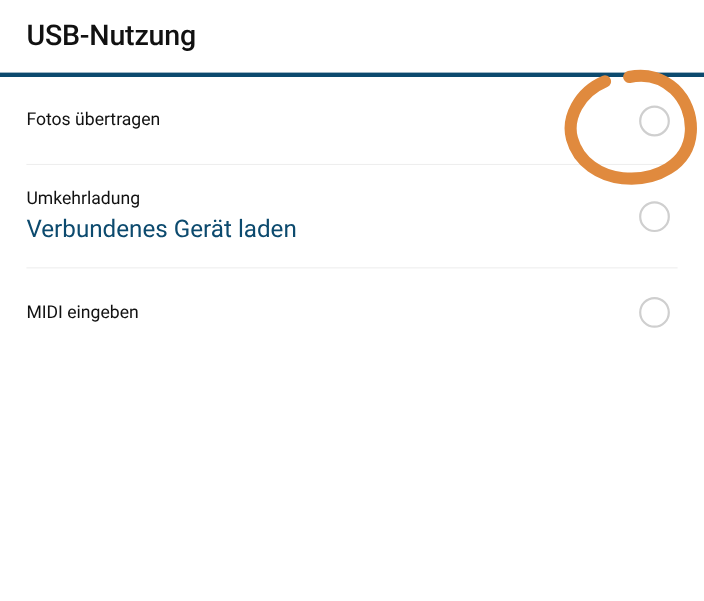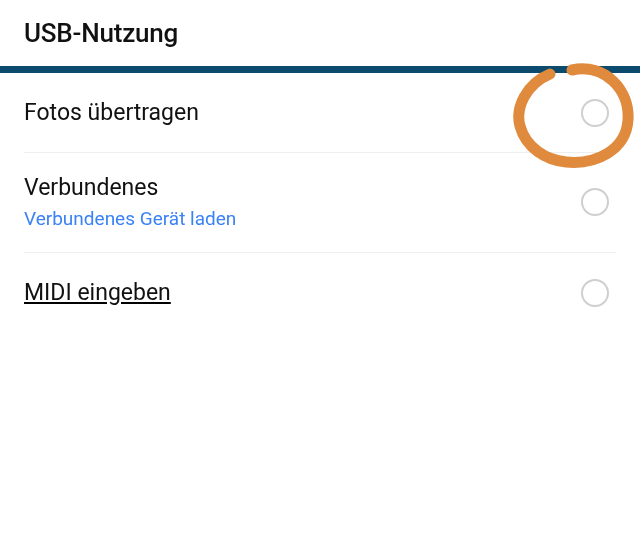--- a/index.html
+++ b/index.html
@@ -1,50 +1,50 @@
 <!DOCTYPE html>
 <html><head>
   <meta charset="utf-8">
   <style>
     * { margin: 0; padding: 0; box-sizing: border-box; }
     html, body { width: 640px; height: 546px; background: #fff; font-family: -apple-system, "Segoe UI", Roboto, Arial, sans-serif; overflow: hidden; }
     .header {
       padding: 18px 24px 18px 24px;
-      border-bottom: 7px solid #0c4a6e;
+      border-bottom: 4px solid #0c4a6e;
     }
     .header-title {
       font-size: 26px;
       font-weight: 500;
       color: #111;
       letter-spacing: -0.2px;
     }
     .list {
       padding: 0 24px;
     }
     .row {
       display: flex;
       align-items: center;
       justify-content: space-between;
       padding: 20px 0;
       border-bottom: 1px solid #eee;
       min-height: 80px;
     }
-    .row:last-child { border-bottom: none; text-decoration: underline; }
+    .row:last-child { border-bottom: none; }
     .row-text {
       flex: 1;
       padding-right: 24px;
     }
     .row-label {
-      font-size: 23px;
+      font-size: 16px;
       color: #111;
       line-height: 1.3;
     }
     .row-sub {
-      font-size: 19px;
-      color: #3b82f6;
+      font-size: 22px;
+      color: #0c4a6e;
       margin-top: 4px;
       line-height: 1.3;
     }
     .radio {
       width: 30px;
       height: 30px;
       flex: 0 0 30px;
       display: flex;
       align-items: center;
       justify-content: center;
@@ -93,21 +93,21 @@
     </div>
     <div class="radio">
         <span class="outer"></span>
       </div>
   </div>
 
 
 
   <div class="row">
     <div class="row-text">
-      <div class="row-label">Verbundenes</div>
+      <div class="row-label">Umkehrladung</div>
       <div class="row-sub">Verbundenes Gerät laden</div>
     </div>
     <div class="radio">
         <span class="outer"></span>
       </div>
   </div>
 
   <div class="row">
     <div class="row-text">
       <div class="row-label">MIDI eingeben</div>

